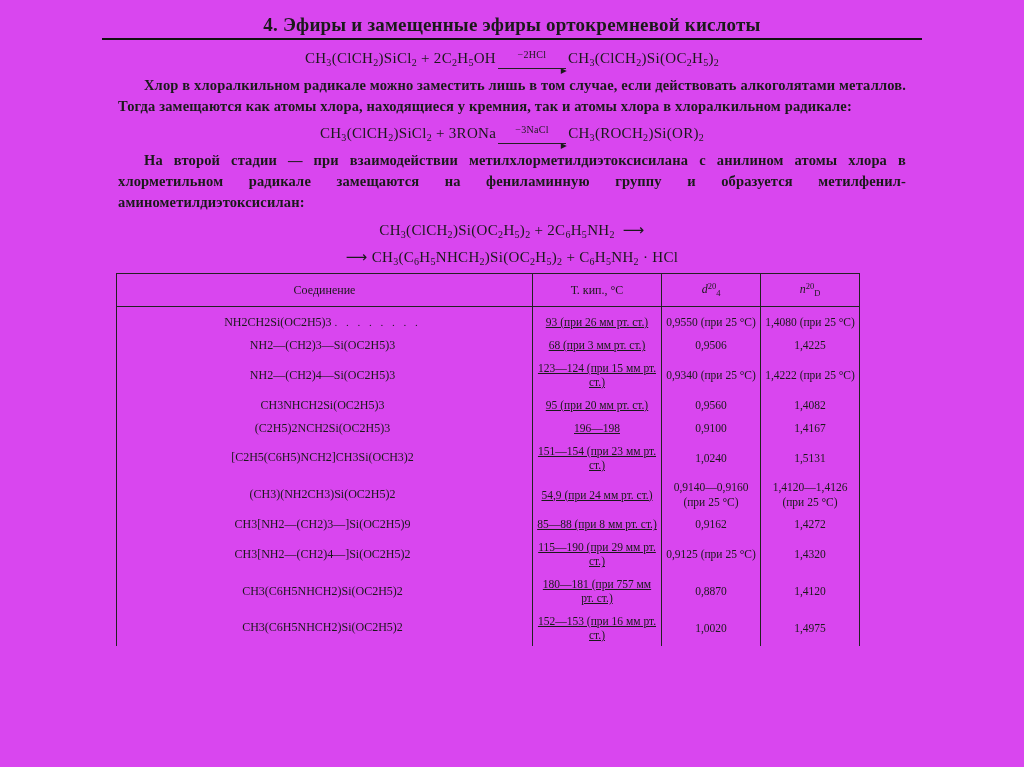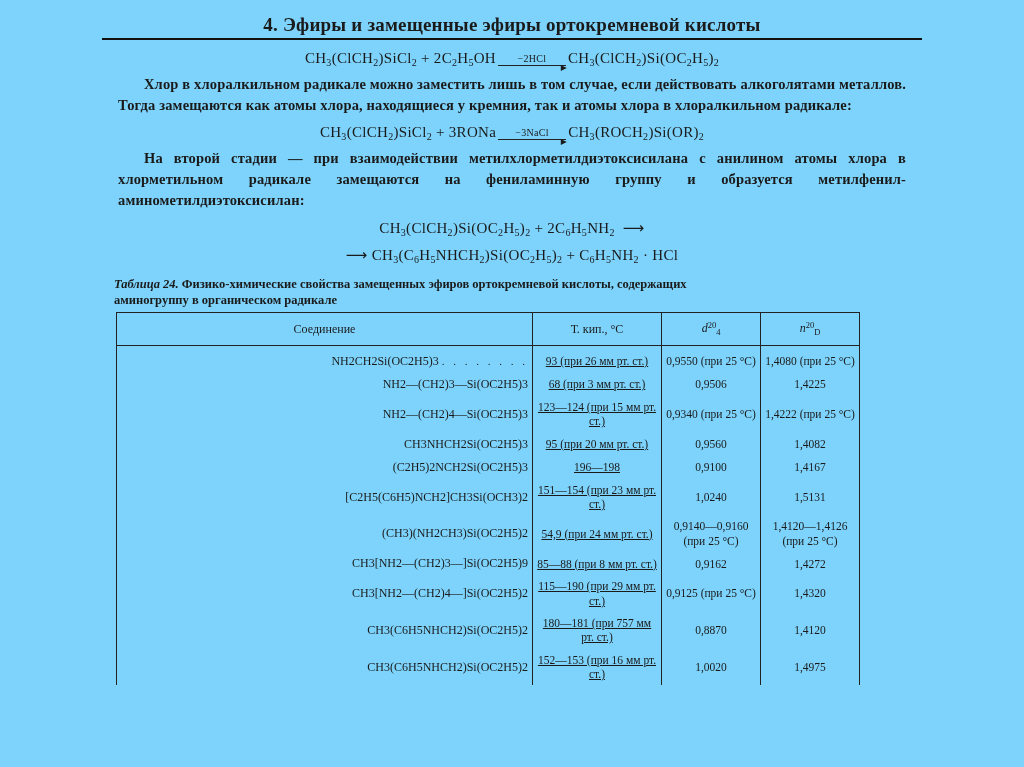--- a/index.html
+++ b/index.html
@@ -11,21 +11,21 @@
     width: 1024px;
     height: 767px;
     font-family: "Liberation Serif", serif;
     color: #1a1a1a;
     overflow: hidden;
   }
   .page {
     position: relative;
     width: 1024px;
     height: 767px;
-    background: #7dd3fc;
+    background: #d946ef;
     padding: 0;
     box-sizing: border-box;
   }
   .content {
     width: 820px;
     margin: 0 auto;
     padding-top: 10px;
     box-sizing: border-box;
   }
   .chapter-title {
@@ -52,21 +52,21 @@
     min-width: 68px;
     text-align: center;
     vertical-align: middle;
     margin: 0 2px;
   }
   .arrow-box .lbl {
     display: block;
     font-size: 10px;
     line-height: 10px;
     border-bottom: 1.4px solid #222;
-    padding: 0 4px 1px 4px;
+    padding: 0 4px 8px 4px;
   }
   .arrow-box .tip {
     position: absolute;
     right: -1px;
     bottom: -5px;
     font-size: 12px;
     line-height: 8px;
   }
   p.para {
     text-align: justify;
@@ -103,21 +103,21 @@
   }
   table.props thead th {
     border-top: 1.6px solid #222;
     border-bottom: 1.6px solid #222;
     font-weight: normal;
     padding: 7px 4px;
     font-size: 12px;
   }
   table.props tbody tr:first-child td { padding-top: 8px; }
   table.props td.cmp {
-    text-align: right;
+    text-align: center;
     padding-left: 0;
     white-space: nowrap;
     font-size: 12px;
   }
   table.props td.bp { width: 120px; text-decoration: underline; }
   table.props td.d4  { width: 90px; }
   table.props td.nd  { width: 90px; }
   .ital { font-style: italic; }
   .sub { font-size: 8.5px; vertical-align: -3px; }
   .sup { font-size: 8.5px; vertical-align: 4px; }
@@ -145,24 +145,20 @@
 
     <p class="para indent">На второй стадии — при взаимодействии метилхлорметилдиэтоксисилана с анилином атомы хлора в хлорметильном радикале замещаются на фениламинную группу и образуется метилфенил-аминометилдиэтоксисилан:</p>
 
     <div class="eq">
       CH<span class="sub">3</span>(ClCH<span class="sub">2</span>)Si(OC<span class="sub">2</span>H<span class="sub">5</span>)<span class="sub">2</span>&nbsp;+&nbsp;2C<span class="sub">6</span>H<span class="sub">5</span>NH<span class="sub">2</span>&nbsp;&nbsp;⟶
     </div>
     <div class="eq">
       ⟶&nbsp;CH<span class="sub">3</span>(C<span class="sub">6</span>H<span class="sub">5</span>NHCH<span class="sub">2</span>)Si(OC<span class="sub">2</span>H<span class="sub">5</span>)<span class="sub">2</span>&nbsp;+&nbsp;C<span class="sub">6</span>H<span class="sub">5</span>NH<span class="sub">2</span>&nbsp;·&nbsp;HCl
     </div>
 
-    <div class="tbl-caption">
-      <span class="ital">Таблица 24.</span>
-      <span>Физико-химические свойства замещенных эфиров ортокремневой кислоты, содержащих аминогруппу в органическом радикале</span>
-    </div>
 
     <div class="tbl-wrap">
       <table class="props">
         <thead>
           <tr>
             <th>Соединение</th>
             <th>Т. кип., °C</th>
             <th>
               <span class="ital hdr-frac">d</span><span class="sup">20</span><span class="sub">4</span>
             </th>

